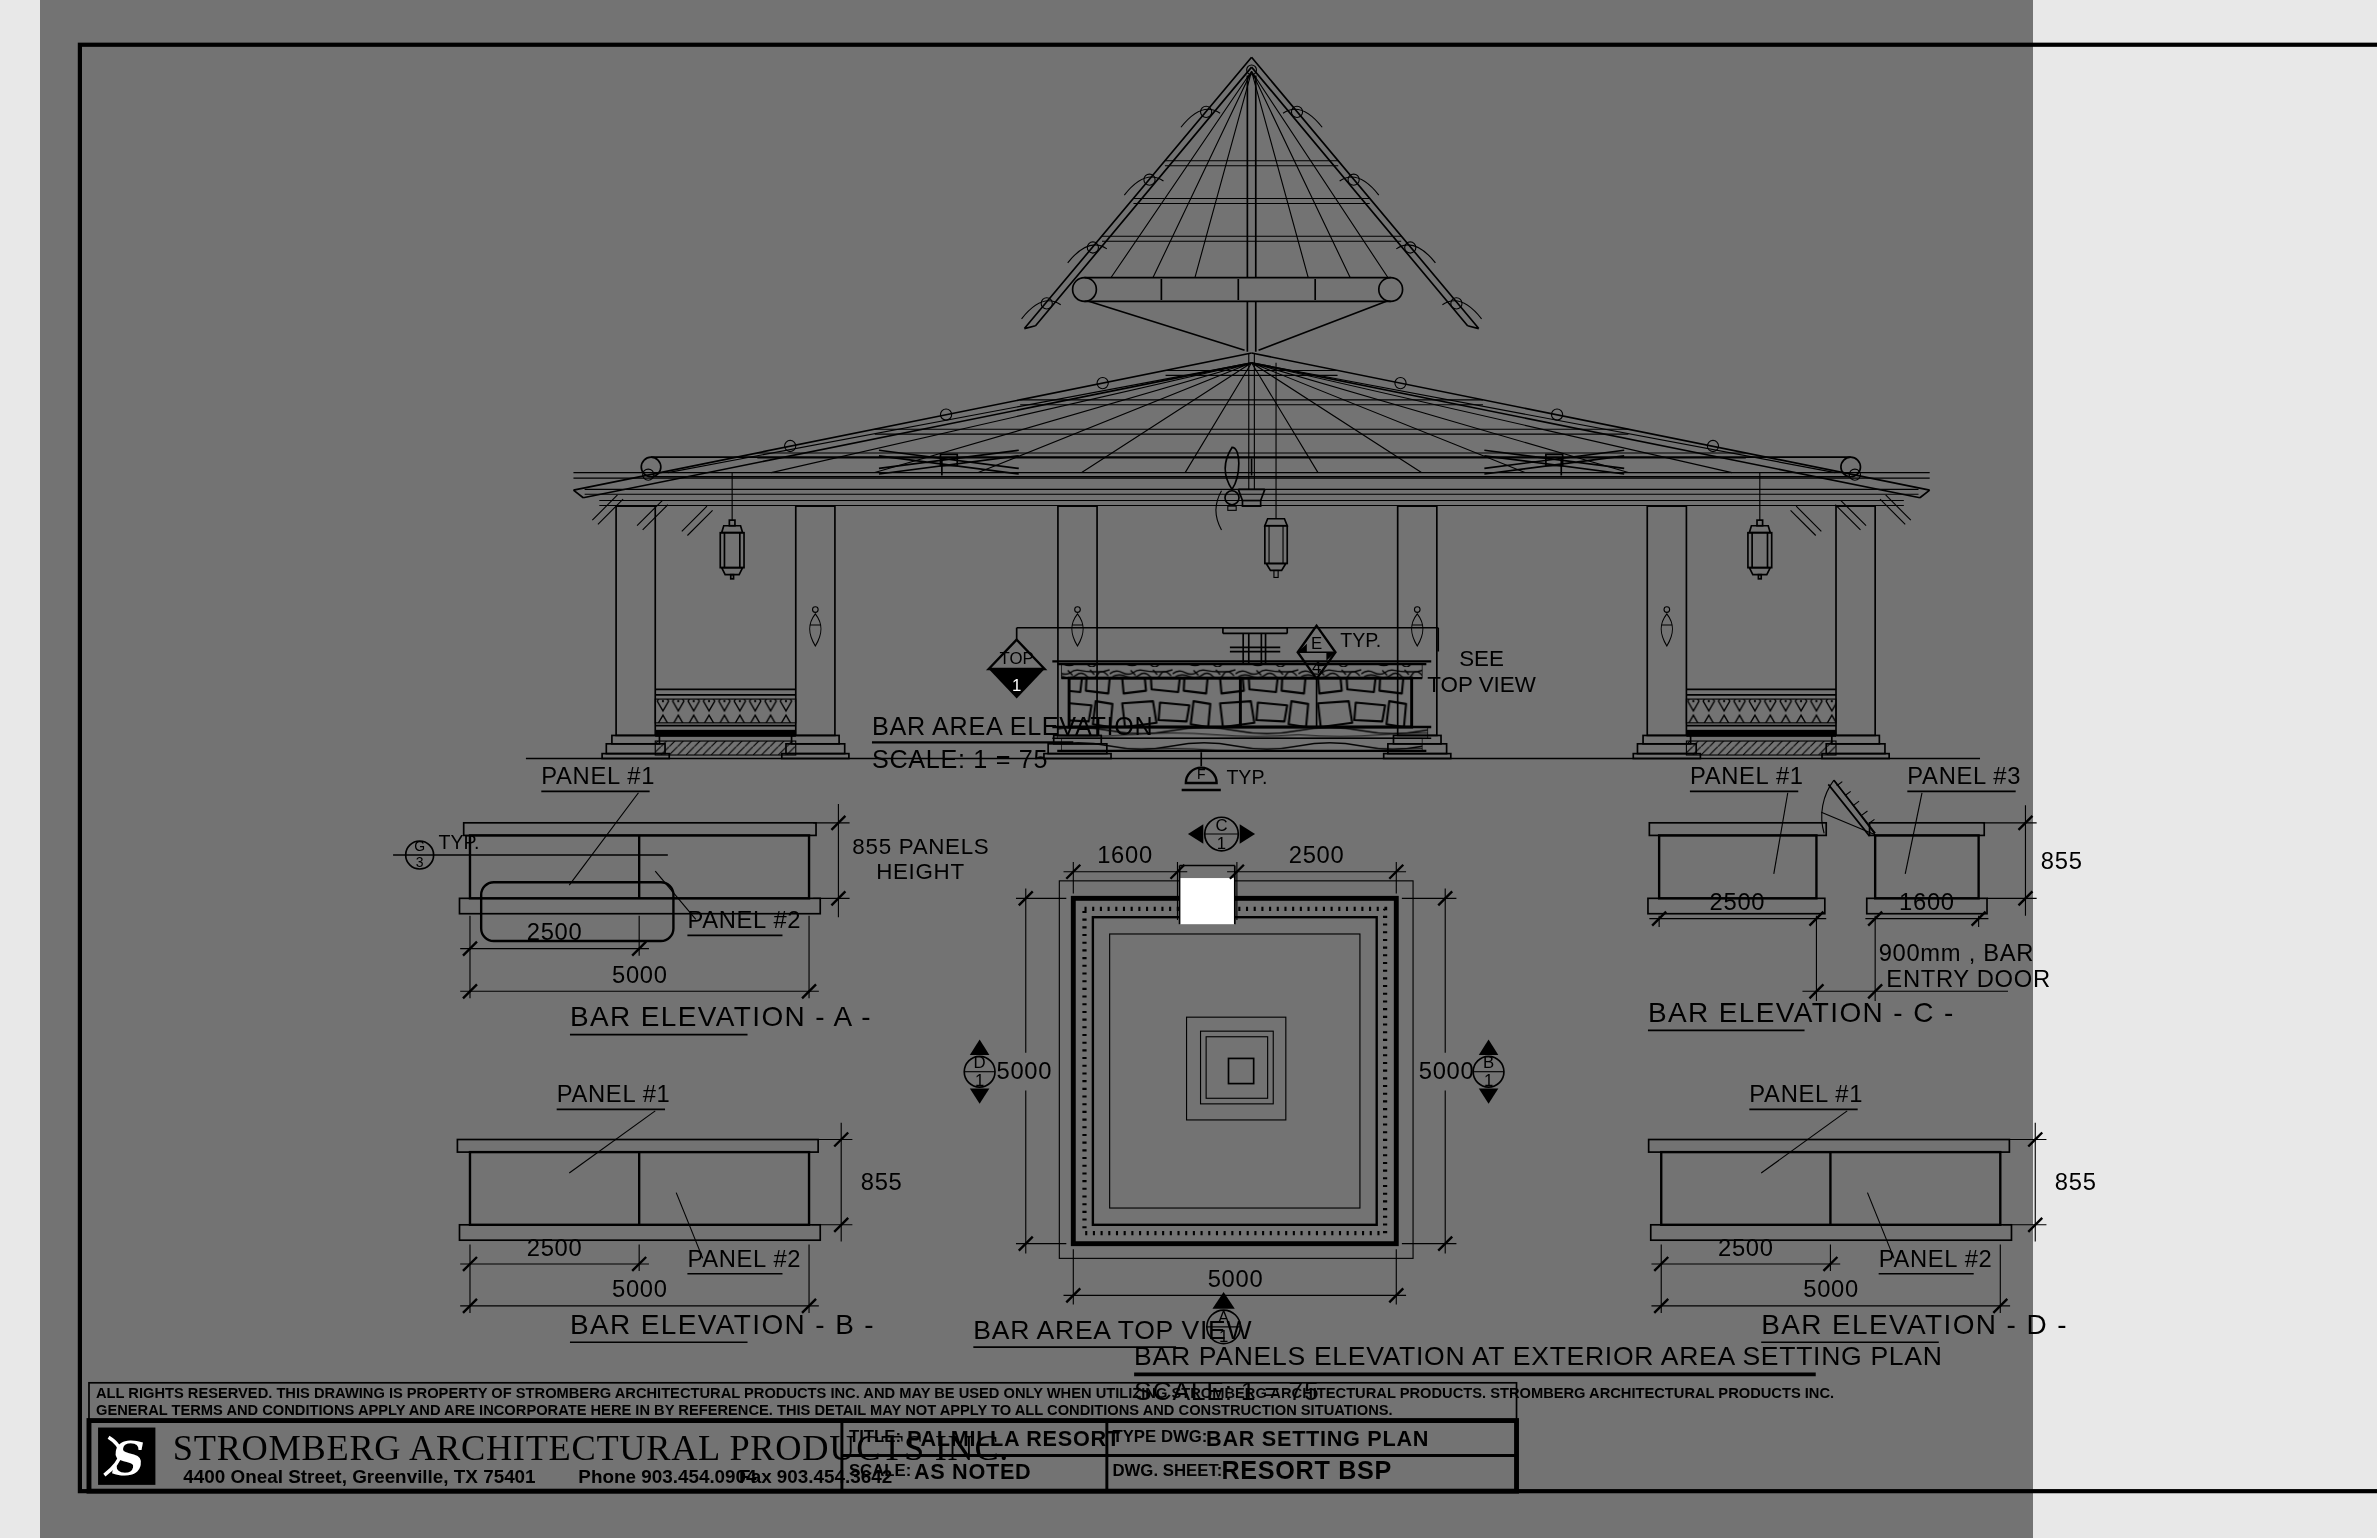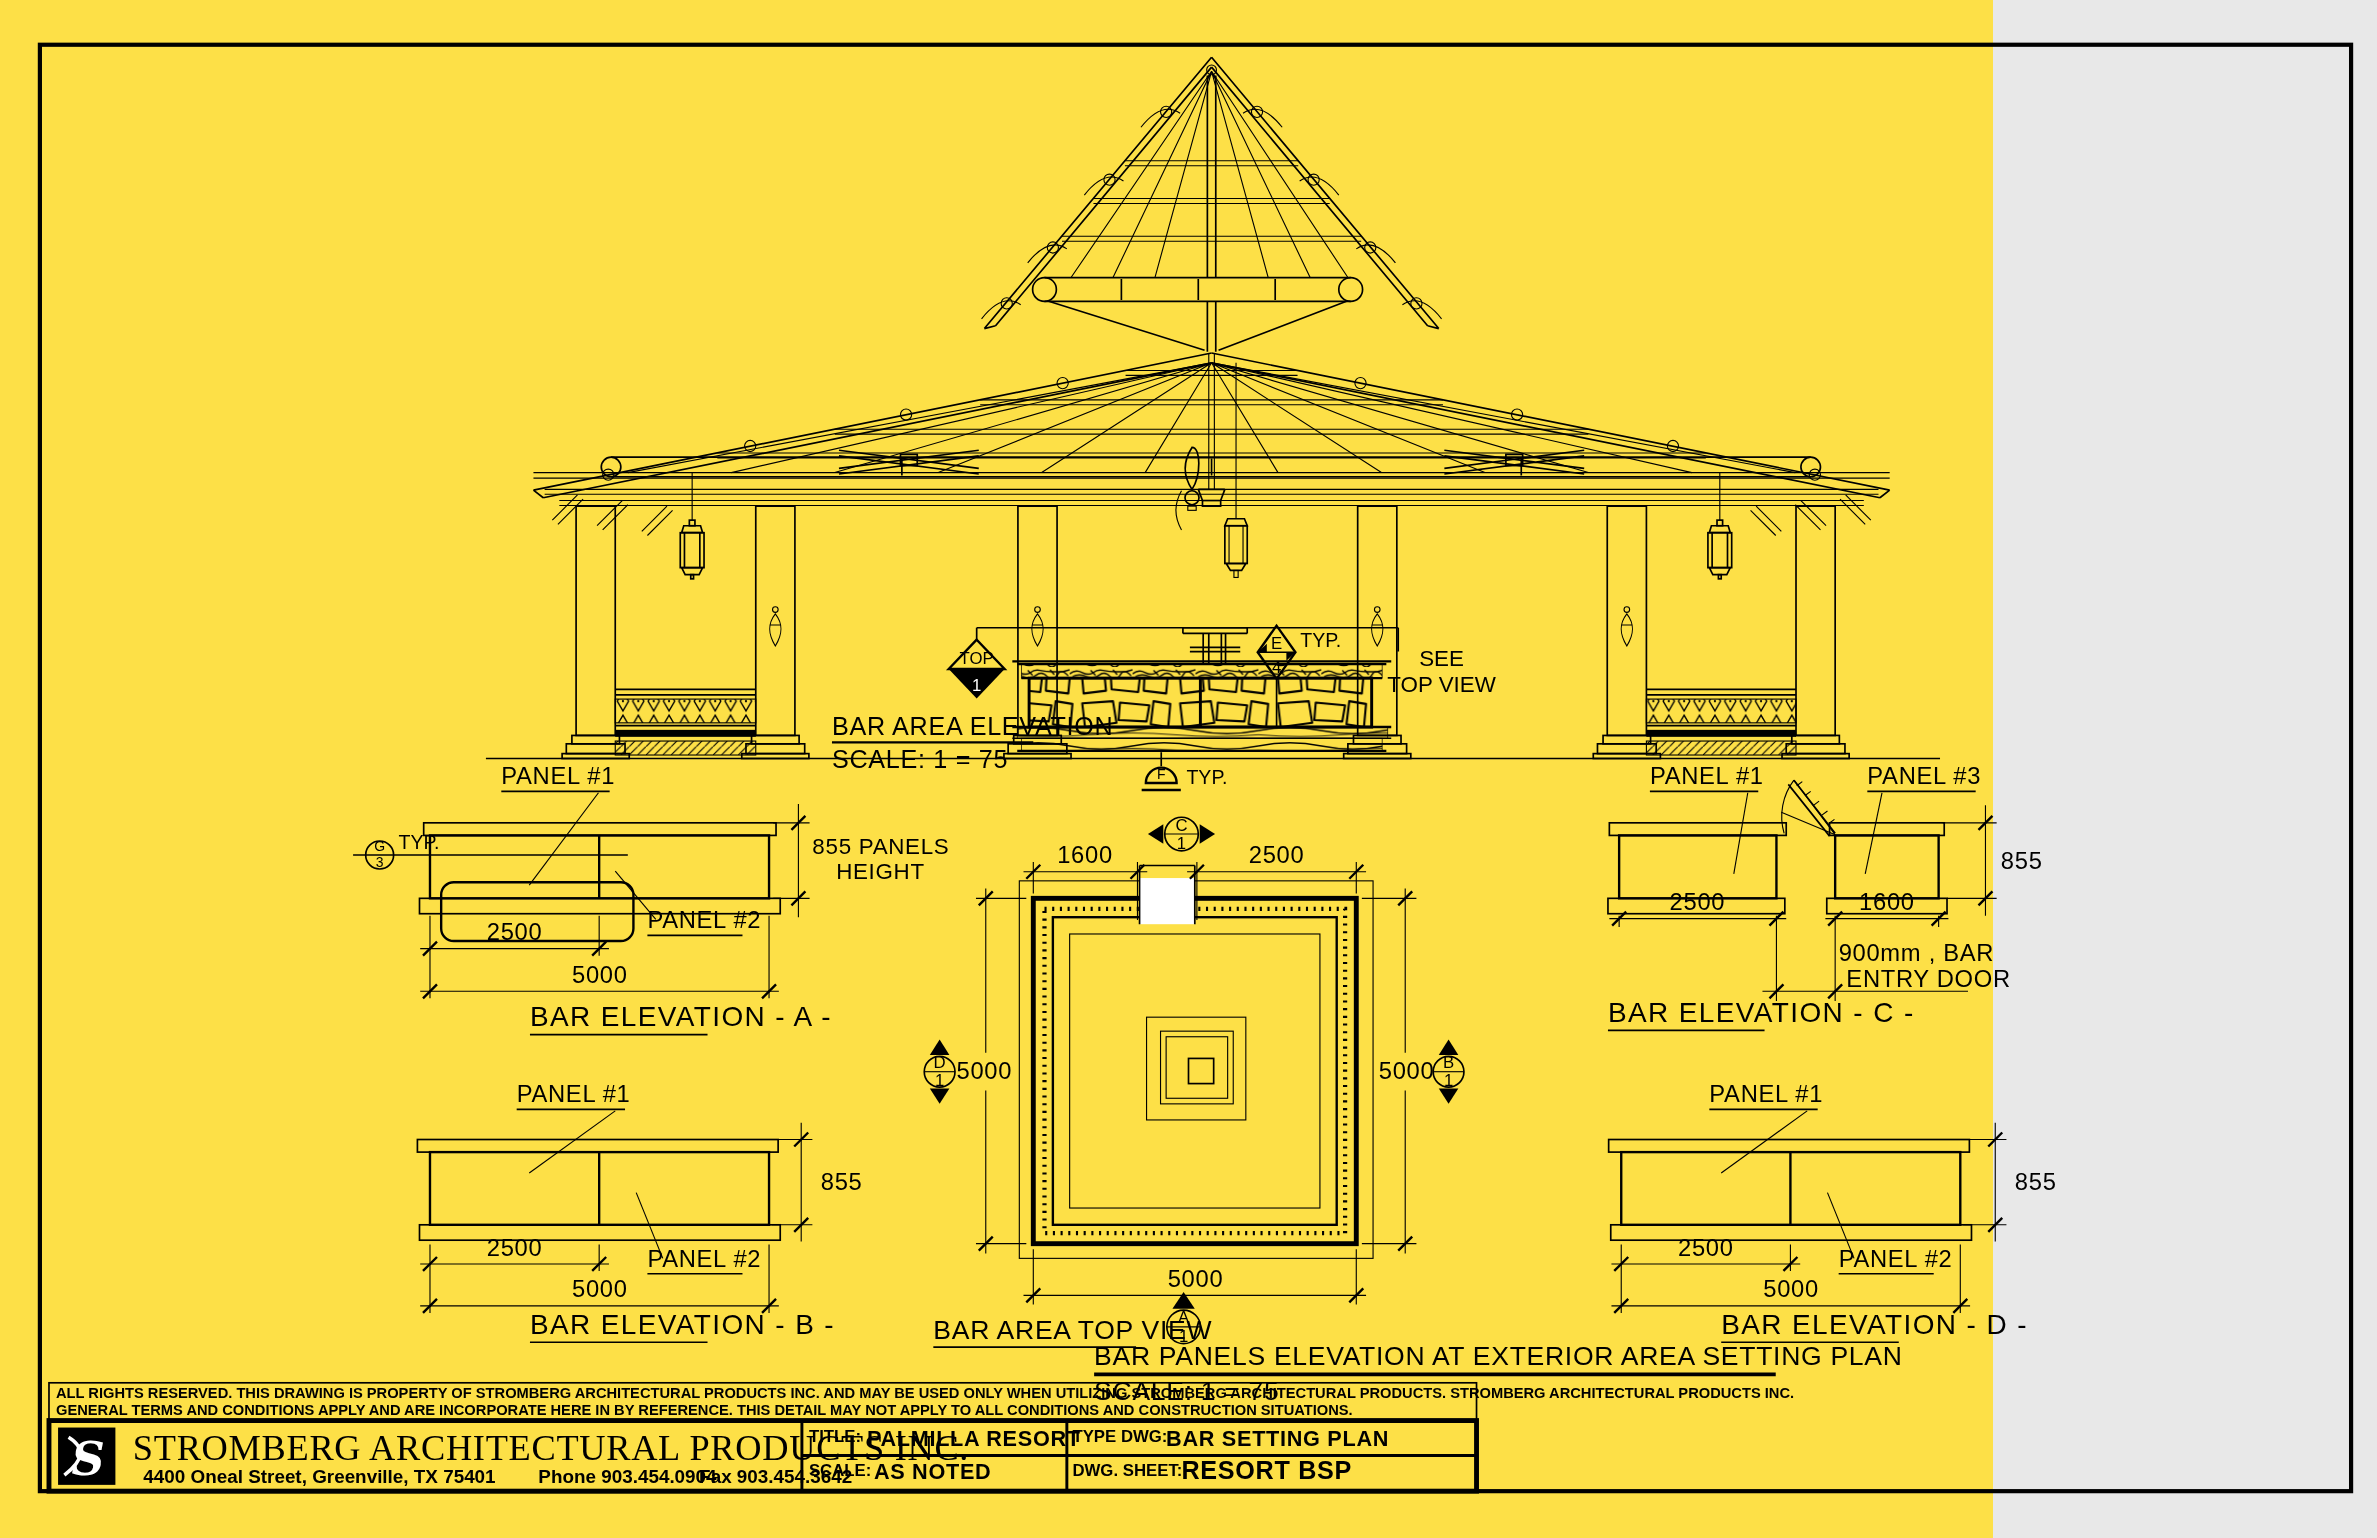--- a/index.html
+++ b/index.html
@@ -1,16 +1,16 @@
 <!DOCTYPE html>
 <html style="font-size:11.2px"><head>
 <meta charset="utf-8">
 <style>
   html,body{margin:0;padding:0;background:#e8e8e8;}
-  #sheet{position:relative;width:1993px;height:1538px;background:#fde047;font-family:"Liberation Sans",sans-serif;}
+  #sheet{position:relative;width:1993px;height:1538px;background:#737373;font-family:"Liberation Sans",sans-serif;margin-left:40px;}
   svg{position:absolute;left:0;top:0;}
   svg text{fill:#000;font-family:"Liberation Sans",sans-serif;}
   .ln{stroke:#000;fill:none;}
   .s1{stroke-width:1.6}.s2{stroke-width:2.4}.s3{stroke-width:3.4}.s4{stroke-width:4.2}.s5{stroke-width:5.5}.s7{stroke-width:7}
   .fillb{fill:#000;stroke:none}
   .t-dim{font-size:34px;letter-spacing:1px}
   .t-lab{font-size:34px;letter-spacing:1px}
   .t-title{font-size:40px;letter-spacing:2px}
   .t-sub{font-size:36px;letter-spacing:1px}
   .t-cap{font-size:38px;letter-spacing:1px}

